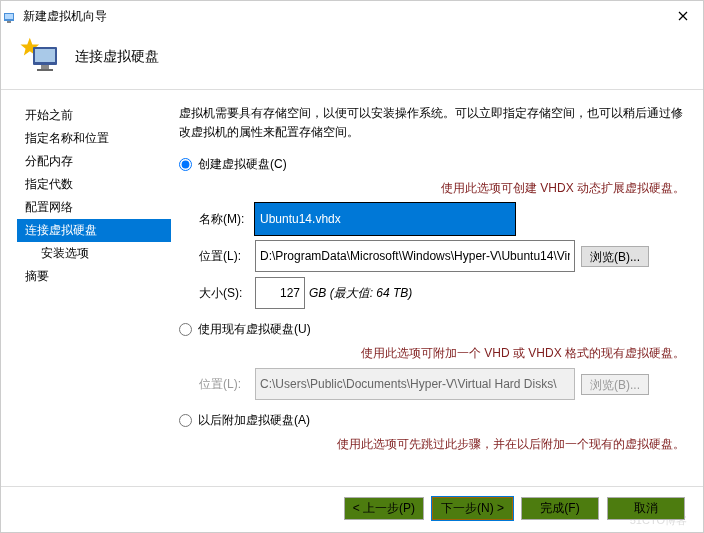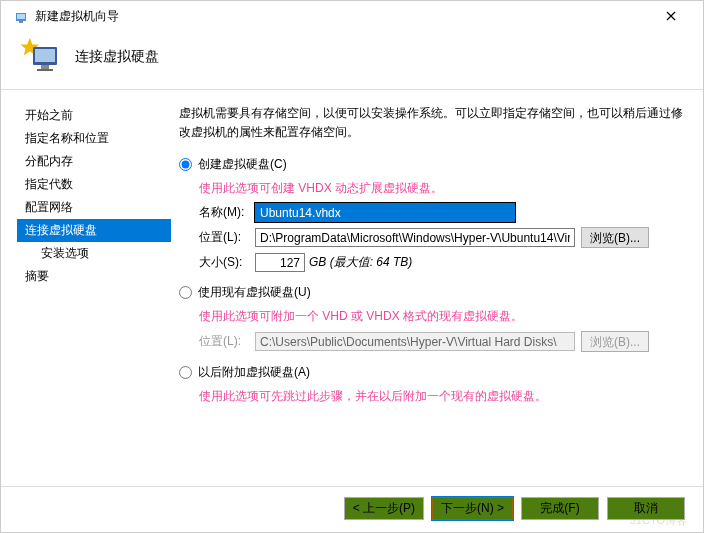--- a/index.html
+++ b/index.html
@@ -1,37 +1,37 @@
 <!DOCTYPE html>
 <html><head>
 <meta charset="utf-8">
 <style>
 * { box-sizing: border-box; margin: 0; padding: 0; }
 body { font-family: "Microsoft YaHei", "Segoe UI", sans-serif; font-size: 12px; background: #fff; width: 704px; height: 533px; border: 1px solid #ccc; position: relative; }
-.titlebar { height: 30px; display: flex; align-items: center; padding: 0 12px; }
+.titlebar { height: 30px; display: flex; align-items: center; padding: 0 0; }
 .titlebar-icon { width: 16px; height: 16px; margin-right: 6px; }
 .titlebar-text { flex: 1; font-size: 12px; }
 .close-btn { width: 40px; height: 28px; display: flex; align-items: center; justify-content: center; cursor: pointer; }
 .header { display: flex; align-items: center; padding: 6px 18px 12px 18px; border-bottom: 1px solid #ddd; }
 .header-icon { width: 44px; height: 40px; margin-right: 12px; position: relative; }
 .header-title { font-size: 14px; font-weight: 500; color: #000; }
 .body { display: flex; height: 390px; }
 .sidebar { width: 170px; padding: 14px 0 0 16px; }
 .sidebar-item { padding: 3px 8px; cursor: pointer; color: #000; }
 .sidebar-item.selected { background: #0078d7; color: #fff; }
 .sidebar-item.sub { padding-left: 24px; }
 .content { flex: 1; padding: 14px 18px 0 8px; }
 .desc { line-height: 1.6; margin-bottom: 14px; }
 .option { margin-bottom: 12px; }
 .radio-row { display: flex; align-items: center; }
 .radio { width: 13px; height: 13px; margin-right: 6px; }
-.option-desc { margin: 6px 0 6px 20px; color: #ec4899; line-height: 1.5; }
+.option-desc { margin: 6px 0 6px 20px; color: #7f1d1d; line-height: 1.5; text-align: right; }
 .form-row { display: flex; align-items: center; margin: 5px 0 5px 20px; }
 .form-label { width: 56px; text-align: left; }
-.text-input { border: 1px solid #7a7a7a; padding: 2px 4px; height: 19px; font-size: 12px; font-family: inherit; }
+.text-input { border: 1px solid #7a7a7a; padding: 2px 4px; height: 32px; font-size: 12px; font-family: inherit; }
 .text-input.selected { background: #0078d7; color: #fff; border: 1px solid #0078d7; outline: 1px solid #000; }
 .name-input { width: 260px; }
 .loc-input { width: 320px; }
 .size-input { width: 50px; text-align: right; }
 .disabled-input { background: #f0f0f0; color: #666; border: 1px solid #bbb; }
 .browse-btn { margin-left: 6px; padding: 2px 8px; background: #e1e1e1; border: 1px solid #adadad; height: 21px; cursor: pointer; font-size: 12px; font-family: inherit; }
 .browse-btn:disabled { color: #999; background: #f0f0f0; cursor: default; }
 .size-unit { margin-left: 4px; font-style: italic; }
 .footer { position: absolute; bottom: 0; left: 0; right: 0; padding: 10px 18px 12px; display: flex; justify-content: flex-end; gap: 8px; border-top: 1px solid #ddd; }
 .footer-btn { min-width: 78px; height: 23px; background: #4d7c0f; border: 1px solid #adadad; cursor: pointer; font-size: 12px; font-family: inherit; padding: 0 8px; }

